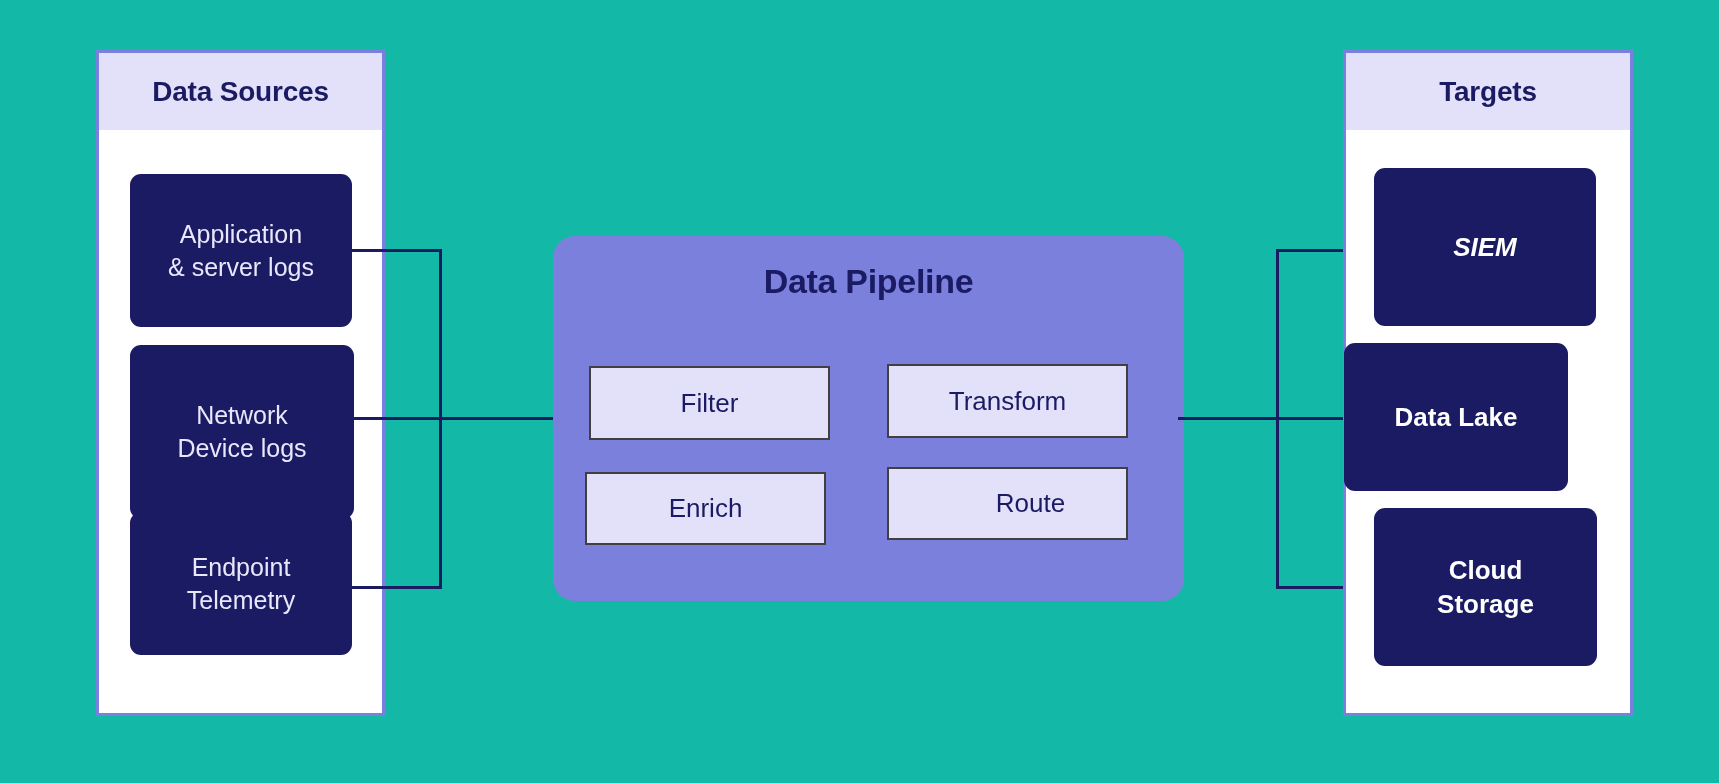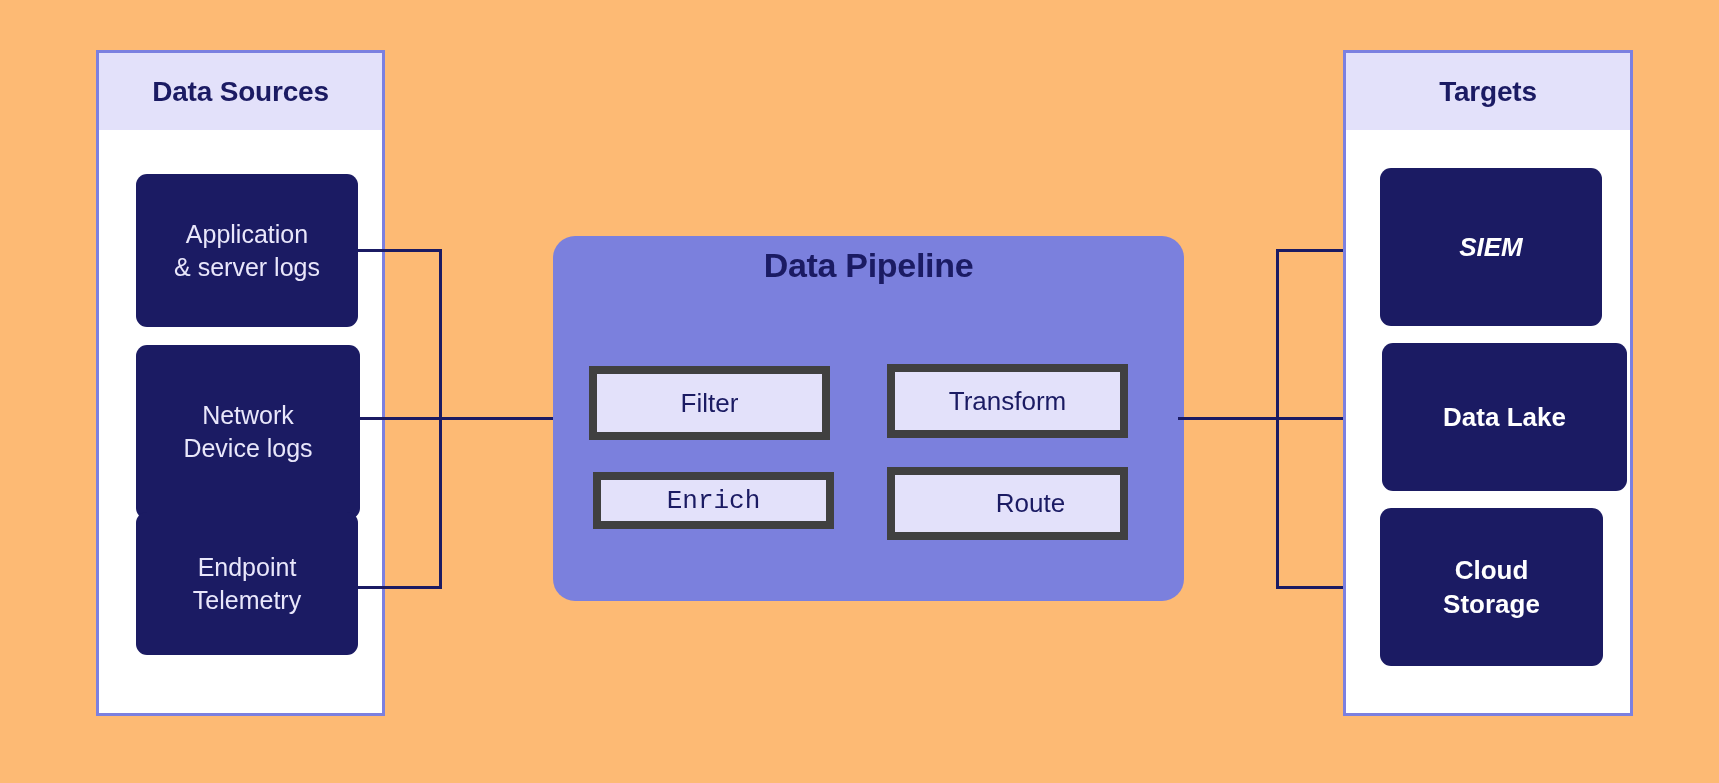--- a/index.html
+++ b/index.html
@@ -3,21 +3,21 @@
 <meta charset="utf-8">
 <title>Data Pipeline Diagram</title>
 <style>
   html,body{margin:0;padding:0;}
   body{
     width:1719px;height:783px;
     background:#ffffff;
     font-family:"Liberation Sans", sans-serif;
     overflow:hidden;
   }
-  #stage{position:relative;width:1719px;height:783px;background:#fdba74;}
+  #stage{position:relative;width:1719px;height:783px;background:#14b8a6;}
 
   
   .panel{
     position:absolute;
     box-sizing:border-box;
     border:3px solid #7b80e0;
     background:#ffffff;
   }
   .panel-header{
     position:absolute;
@@ -43,50 +43,49 @@
     background:#1b1b63;
     border-radius:11px;
     display:flex;
     align-items:center;
     justify-content:center;
     text-align:center;
     color:#e9e7fb;
     font-size:25px;
     line-height:1.32;
     padding:6px 10px;
-    margin-left:6px;
   }
   .node.bold{
     color:#ffffff;
     font-weight:bold;
     font-size:26px;
   }
 
   
   #pipeline{
     position:absolute;
     box-sizing:border-box;
     background:#7b80dd;
     border-radius:22px;
   }
   #pipeline-title{
     position:absolute;
     left:0;right:0;
-    top:10px;
+    top:26px;
     text-align:center;
     font-size:34px;
     font-weight:bold;
     color:#1b1b63;
     letter-spacing:-0.3px;
   }
   .stage-box{
     position:absolute;
     box-sizing:border-box;
     background:#e3e1fa;
-    border:8px solid #404040;
+    border:2px solid #404040;
     display:flex;
     align-items:center;
     justify-content:center;
     color:#1b1b63;
     font-size:26px;
   }
 
   
   .ln{
     position:absolute;
@@ -135,21 +134,21 @@
 
   <div id="pipeline" style="left:553px;top:236px;width:631px;height:365px;">
     <div id="pipeline-title">Data Pipeline</div>
 
     <div class="stage-box" style="left:36px;top:130px;width:241px;height:74px;">
       <span>Filter</span>
     </div>
     <div class="stage-box" style="left:334px;top:128px;width:241px;height:74px;">
       <span>Transform</span>
     </div>
-    <div class="stage-box" style="left:40px;top:236px;width:241px;height:57px;font-family:Liberation Mono, monospace;">
+    <div class="stage-box" style="left:32px;top:236px;width:241px;height:73px;">
       <span>Enrich</span>
     </div>
     <div class="stage-box" style="left:334px;top:231px;width:241px;height:73px;padding-left:46px;">
       <span>Route</span>
     </div>
   </div>
 
   <div class="ln ln-h" style="left:1178px;top:417px;width:101px;"></div>
   <div class="ln ln-v" style="left:1276px;top:249px;height:340px;"></div>
   <div class="ln ln-h" style="left:1276px;top:249px;width:100px;"></div>
@@ -159,21 +158,21 @@
   <div class="panel" style="left:1343px;top:50px;width:290px;height:666px;">
     <div class="panel-header">
       <span class="panel-title">Targets</span>
     </div>
   </div>
 
   <div class="node bold" style="left:1374px;top:168px;width:222px;height:158px;font-style:italic;">
     <span>SIEM</span>
   </div>
 
-  <div class="node bold" style="left:1376px;top:343px;width:245px;height:148px;">
+  <div class="node bold" style="left:1344px;top:343px;width:224px;height:148px;">
     <span>Data Lake</span>
   </div>
 
   <div class="node bold" style="left:1374px;top:508px;width:223px;height:158px;">
     <span>
       <span>Cloud</span><br>
       <span>Storage</span>
     </span>
   </div>
 

